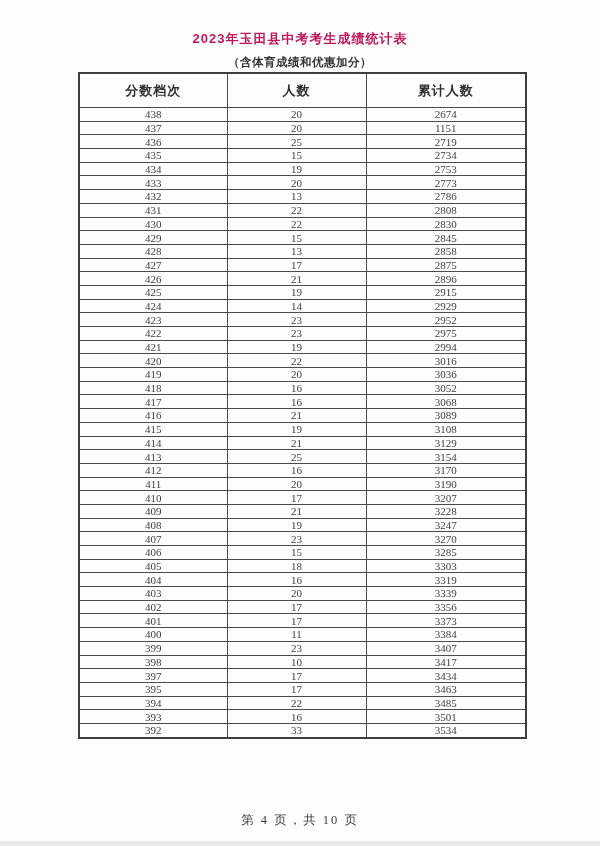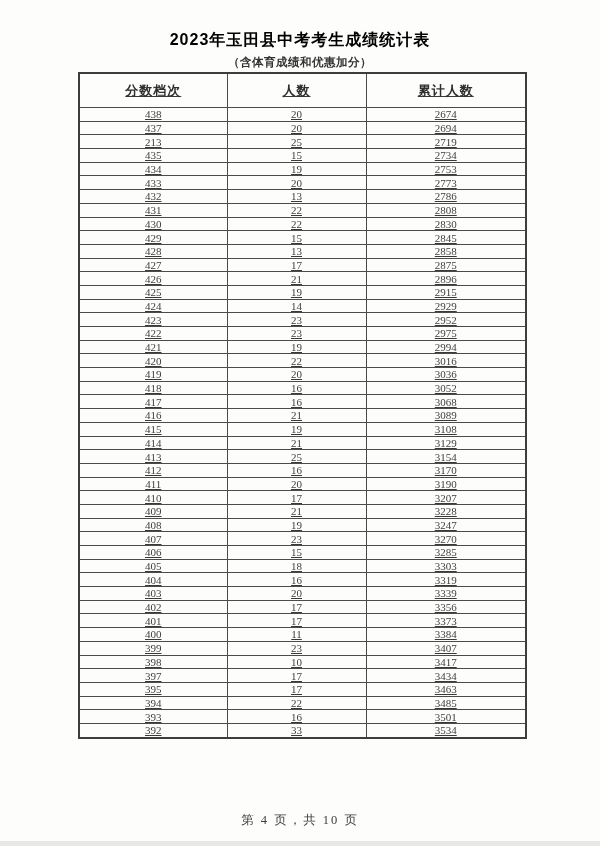--- a/index.html
+++ b/index.html
@@ -17,23 +17,23 @@
     overflow: hidden;
   }
   .doc-title {
     position: absolute;
     top: 30px;
     left: 0;
     width: 100%;
     text-align: center;
     font-family: "Liberation Sans", "DejaVu Sans", sans-serif;
     font-weight: bold;
-    font-size: 16px;
+    font-size: 13px;
     letter-spacing: 1px;
-    color: #000000;
+    color: #be185d;
   }
   .doc-subtitle {
     position: absolute;
     top: 55px;
     left: 0;
     width: 100%;
     text-align: center;
     font-family: Liberation Mono, monospace;
     font-weight: bold;
     font-size: 11.5px;
@@ -46,21 +46,20 @@
     left: 78px;
     width: 447px;
     border-collapse: collapse;
     table-layout: fixed;
   }
   table.score-table, table.score-table th, table.score-table td {
     border: 1px solid #4b4b4b;
   }
   table.score-table {
     border: 2px solid #3d3d3d;
-    text-decoration: underline;
   }
   table.score-table th {
     height: 33px;
     font-family: "Liberation Sans", "DejaVu Sans", sans-serif;
     font-weight: bold;
     font-size: 13px;
     letter-spacing: 1px;
     color: #2f2f2f;
     text-align: center;
     vertical-align: middle;
@@ -121,24 +120,24 @@
     </thead>
     <tbody>
     <tr>
           <td>438</td>
           <td>20</td>
           <td>2674</td>
         </tr>
         <tr>
           <td>437</td>
           <td>20</td>
-          <td>2694</td>
-        </tr>
-        <tr>
-          <td>213</td>
+          <td>1151</td>
+        </tr>
+        <tr>
+          <td>436</td>
           <td>25</td>
           <td>2719</td>
         </tr>
         <tr>
           <td>435</td>
           <td>15</td>
           <td>2734</td>
         </tr>
         <tr>
           <td>434</td>

